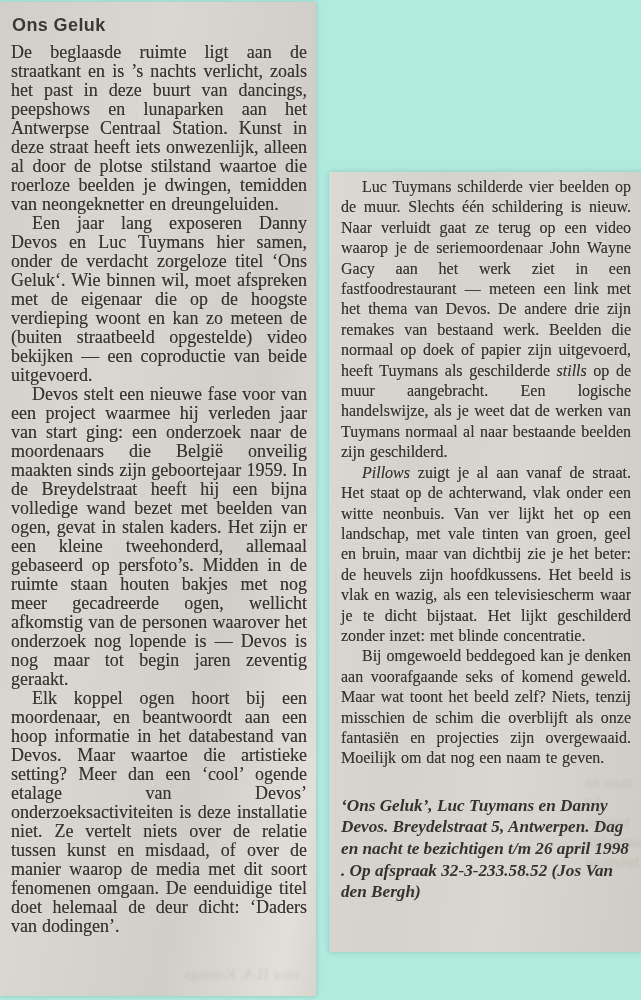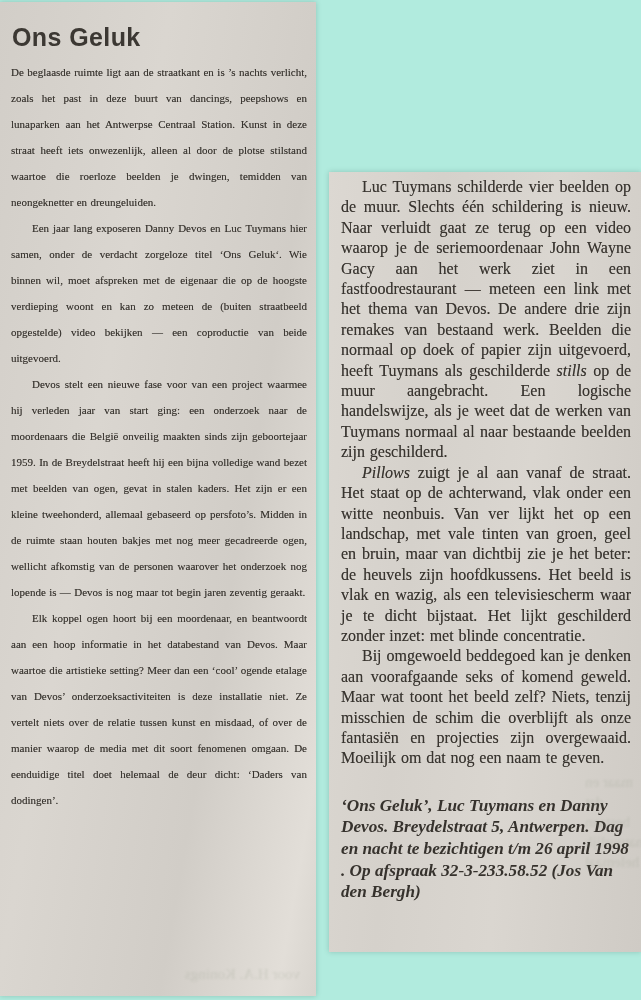--- a/index.html
+++ b/index.html
@@ -27,32 +27,32 @@
   .clip-right {
     left: 329px; top: 172px; width: 312px; height: 780px;
     padding: 5px 10px 4px 12px;
     box-sizing: border-box;
     background:
       linear-gradient(95deg, #dcd8d2 0%, #d5d1cb 30%, #dad6d0 60%, #d3cfc9 85%, #cfcbc5 100%);
   }
   .headline {
     font-family: "Liberation Sans", sans-serif;
     font-weight: bold;
-    font-size: 25px;
+    font-size: 18px;
     letter-spacing: 0.4px;
     color: #3c3833;
-    margin: 15px 0 7px 1px;
+    margin: 7px 0 7px 1px;
   }
   .clip p.body-p {
     margin: 0;
     text-align: justify;
     color: #38342f;
     text-shadow: 0 0 0.5px rgba(56,52,47,0.55);
   }
-  .clip-left p.body-p { font-size: 11px; line-height: 26px; word-spacing: 0.6px; }
+  .clip-left p.body-p { font-size: 18px; line-height: 19px; word-spacing: 0.6px; }
   .clip-right p.body-p { font-size: 16px; line-height: 20.4px; word-spacing: 0.8px; }
   .body-p.indent { text-indent: 21px; }
   .body-p .it { font-style: italic; }
   .credit {
     margin: 26px 0 0 0;
     font-style: italic;
     font-weight: bold;
     font-size: 17.2px;
     line-height: 21.6px;
     text-align: left;

